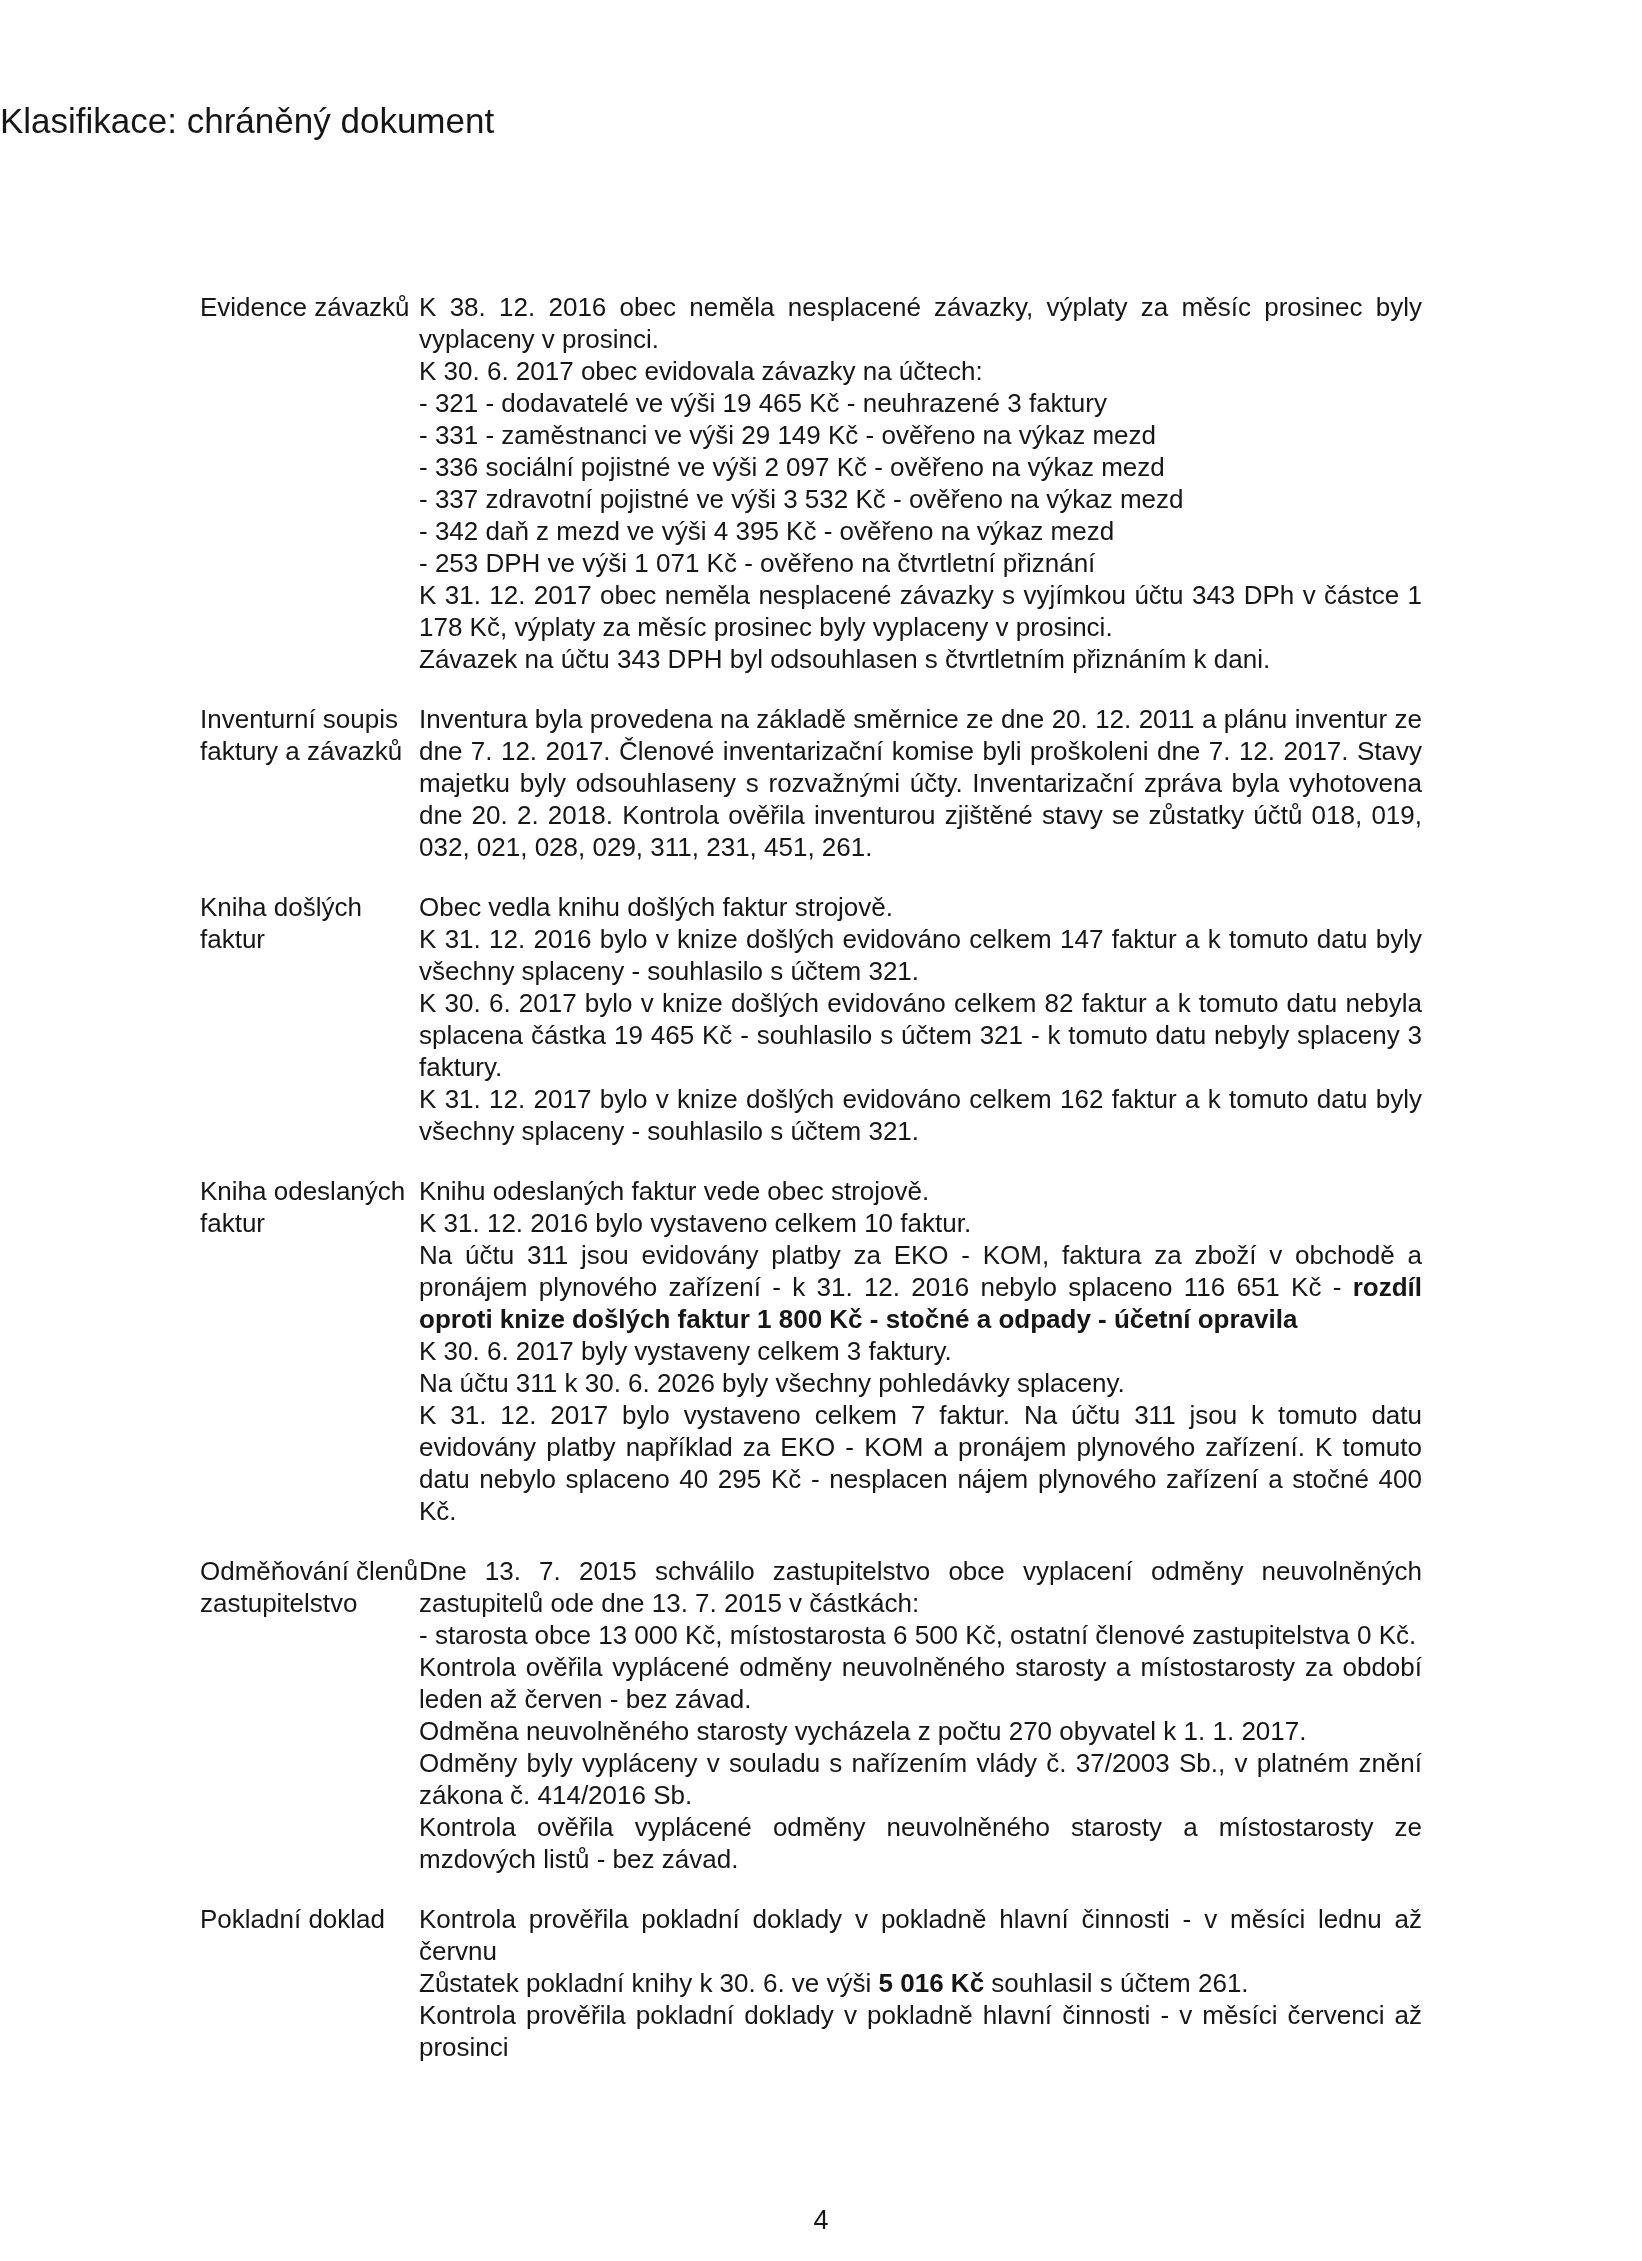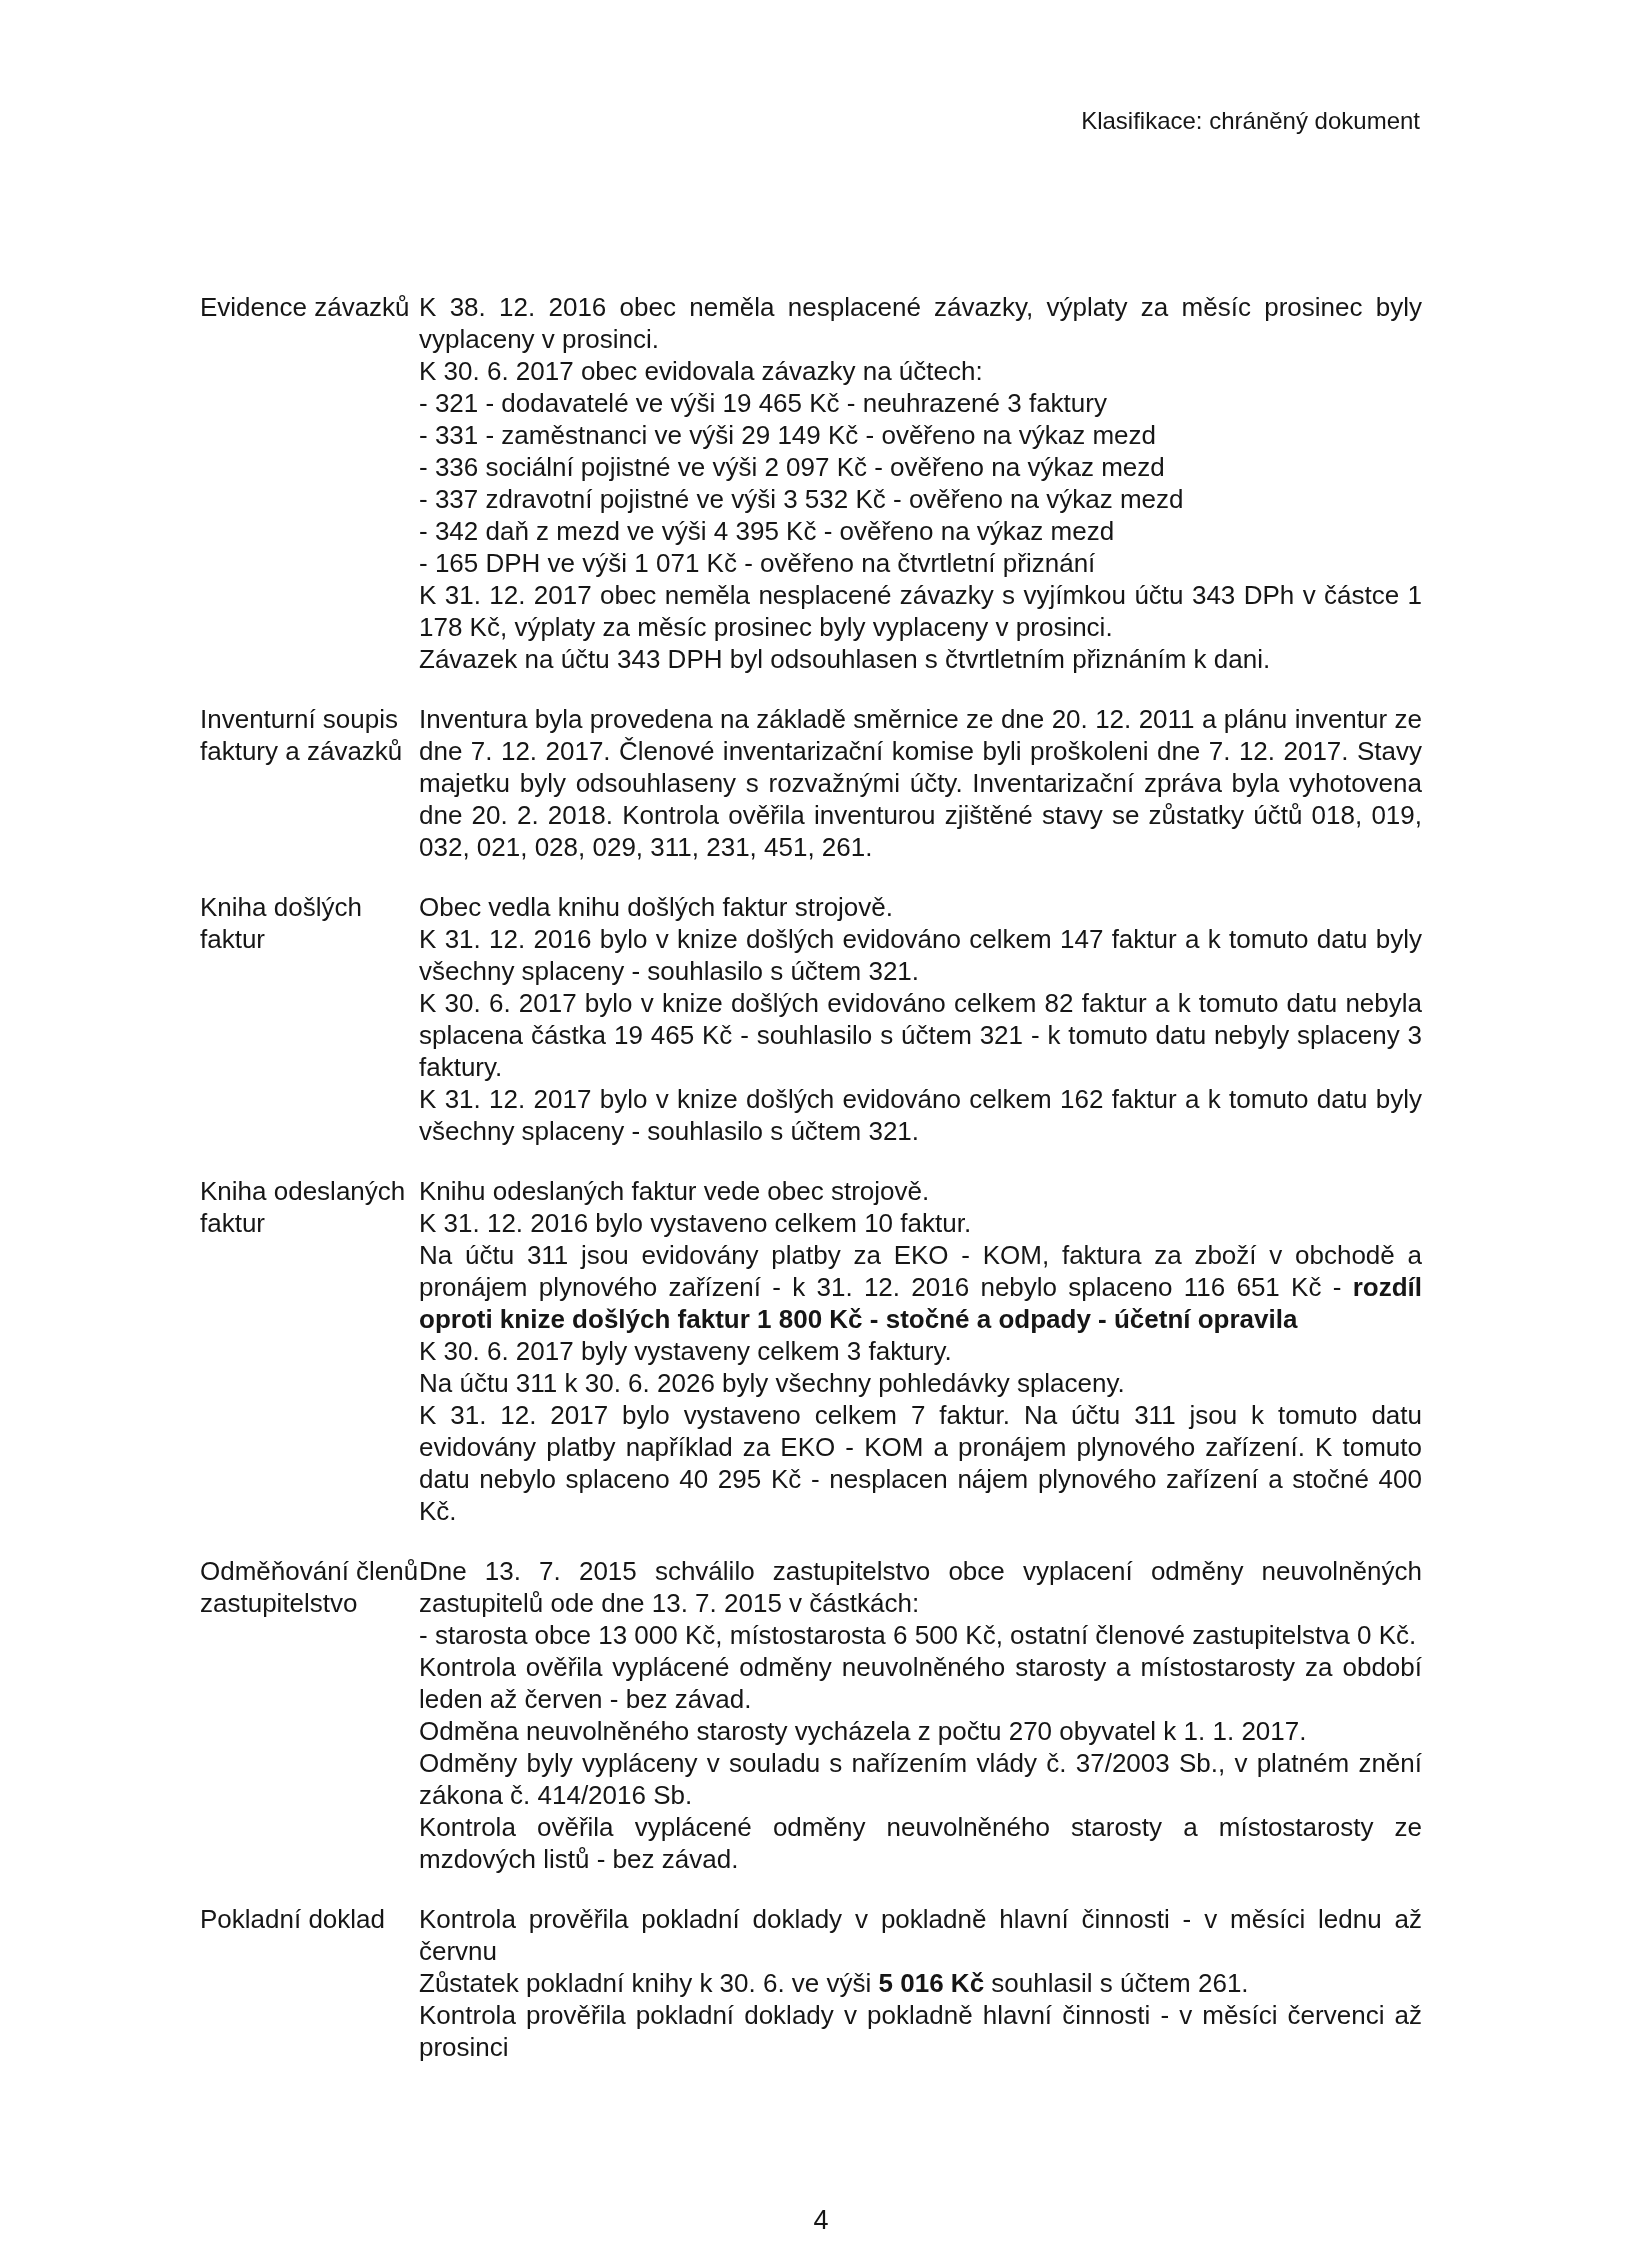--- a/index.html
+++ b/index.html
@@ -14,22 +14,21 @@
     background: #ffffff;
     font-family: "Liberation Sans", "DejaVu Sans", sans-serif;
     color: #161616;
     overflow: hidden;
   }
   .classification {
     position: absolute;
     top: 105px;
     left: 0;
     right: 222px;
-    text-align: right;
-    font-size: 24px;
+    font-size: 35px;
     line-height: 32px;
     white-space: nowrap;
   }
   .content {
     position: absolute;
     top: 291px;
     left: 200px;
     width: 1254px;
   }
   .section-row {
@@ -72,21 +71,21 @@
     <section class="section-row">
       <div class="section-label">Evidence závazků</div>
       <div class="section-text">
         <p><span>K 38. 12. 2016 obec neměla nesplacené závazky, výplaty za měsíc prosinec byly vyplaceny v prosinci.</span></p>
         <p><span>K 30. 6. 2017 obec evidovala závazky na účtech:</span></p>
         <p><span>- 321 - dodavatelé ve výši 19 465 Kč - neuhrazené 3 faktury</span></p>
         <p><span>- 331 - zaměstnanci ve výši 29 149 Kč - ověřeno na výkaz mezd</span></p>
         <p><span>- 336 sociální pojistné ve výši 2 097 Kč - ověřeno na výkaz mezd</span></p>
         <p><span>- 337 zdravotní pojistné ve výši 3 532 Kč - ověřeno na výkaz mezd</span></p>
         <p><span>- 342 daň z mezd ve výši 4 395 Kč - ověřeno na výkaz mezd</span></p>
-        <p><span>- 165 DPH ve výši 1 071 Kč - ověřeno na čtvrtletní přiznání</span></p>
+        <p><span>- 253 DPH ve výši 1 071 Kč - ověřeno na čtvrtletní přiznání</span></p>
         <p><span>K 31. 12. 2017 obec neměla nesplacené závazky s vyjímkou účtu 343 DPh v částce 1 178 Kč, výplaty za měsíc prosinec byly vyplaceny v prosinci.</span></p>
         <p><span>Závazek na účtu 343 DPH byl odsouhlasen s čtvrtletním přiznáním k dani.</span></p>
       </div>
     </section>
 
     <section class="section-row">
       <div class="section-label">Inventurní soupis faktury a závazků</div>
       <div class="section-text">
         <p><span>Inventura byla provedena na základě směrnice ze dne 20. 12. 2011 a plánu inventur ze dne 7. 12. 2017. Členové inventarizační komise byli proškoleni dne 7. 12. 2017. Stavy majetku byly odsouhlaseny s rozvažnými účty. Inventarizační zpráva byla vyhotovena dne 20. 2. 2018. Kontrola ověřila inventurou zjištěné stavy se zůstatky účtů 018, 019, 032, 021, 028, 029, 311, 231, 451, 261.</span></p>
       </div>

